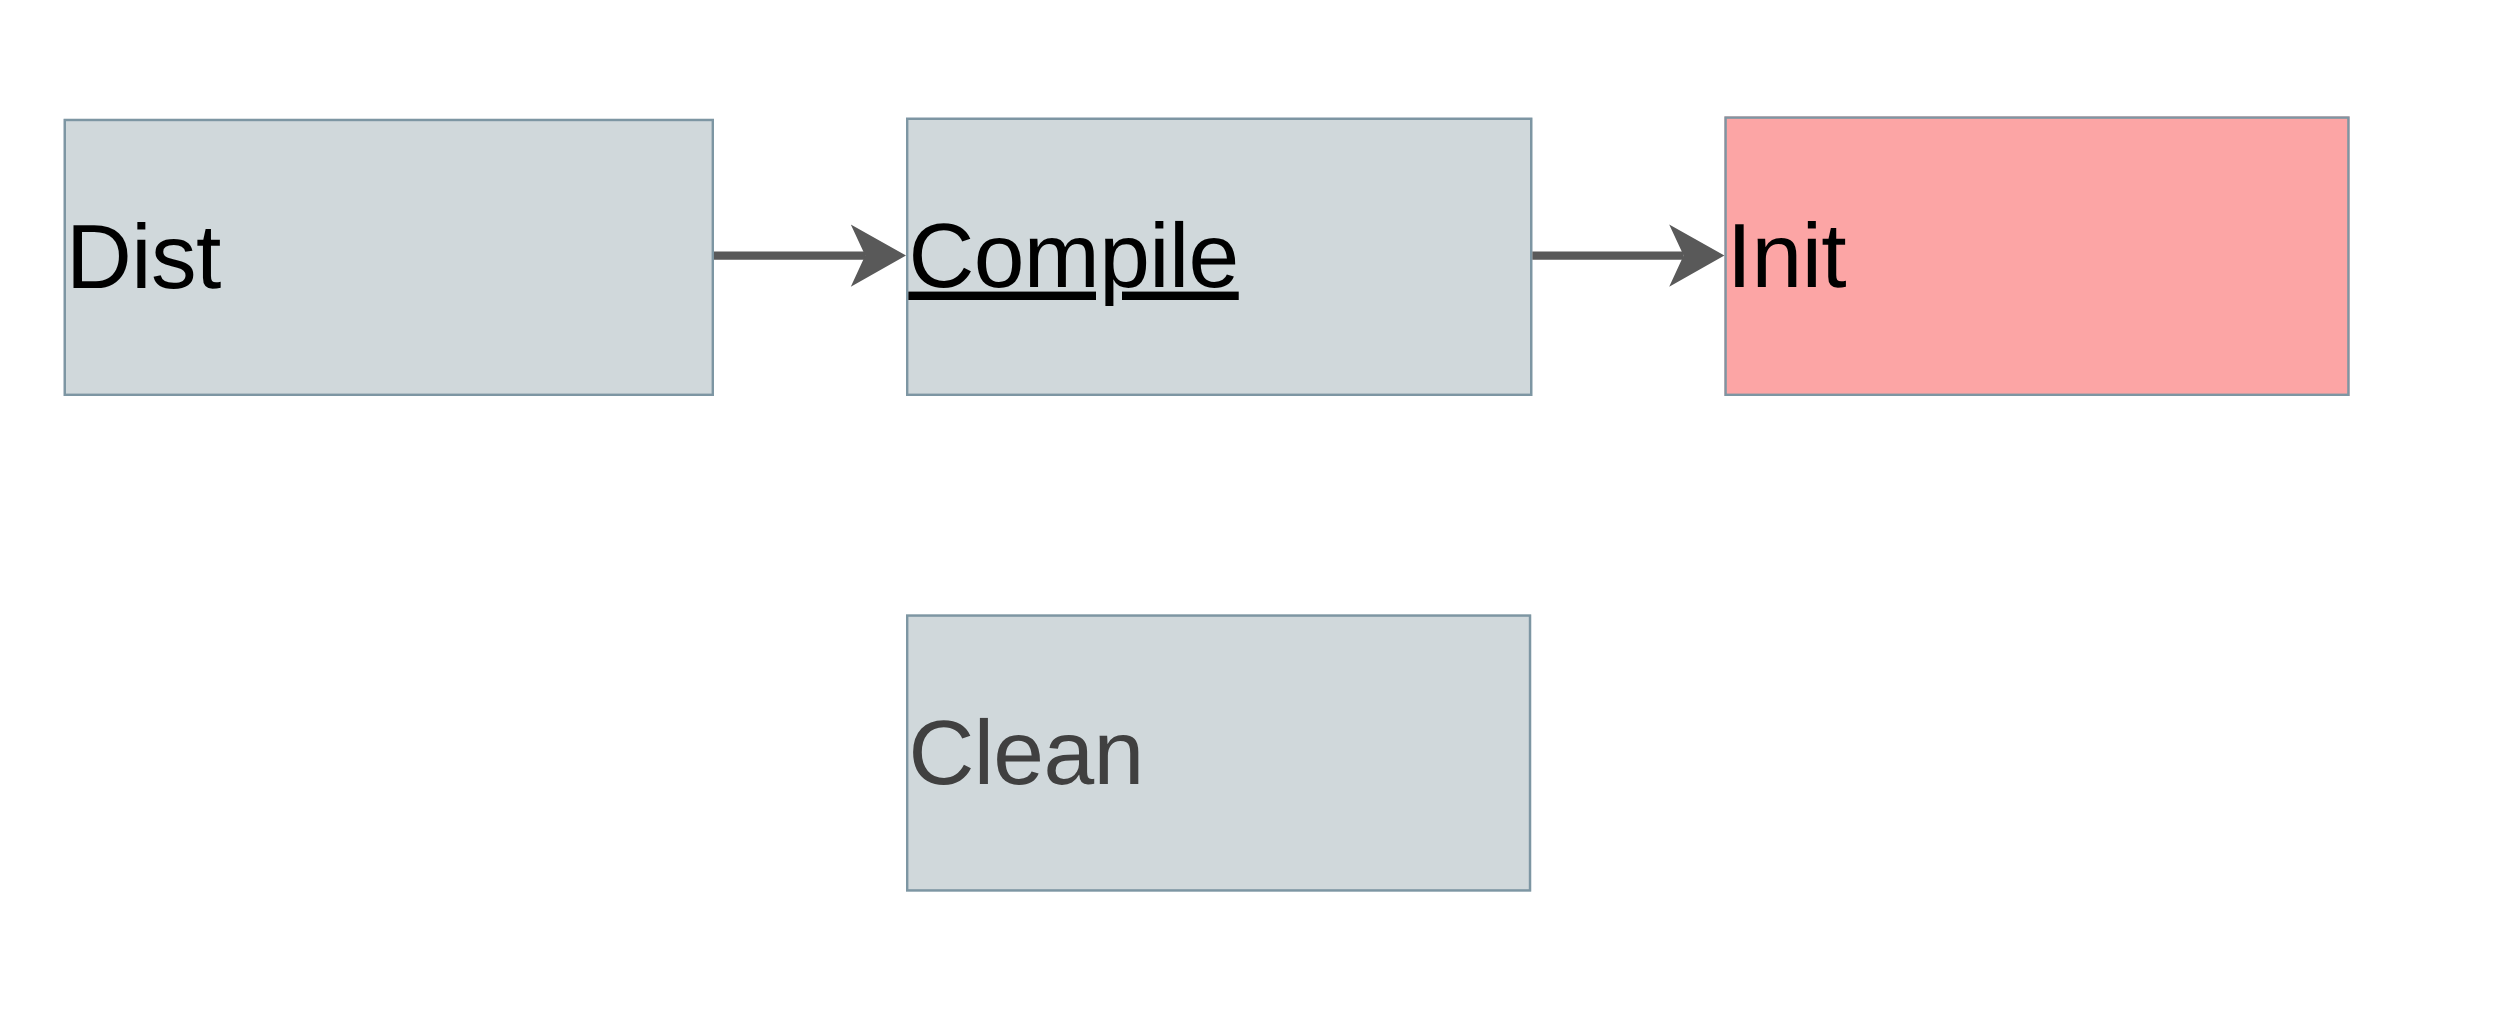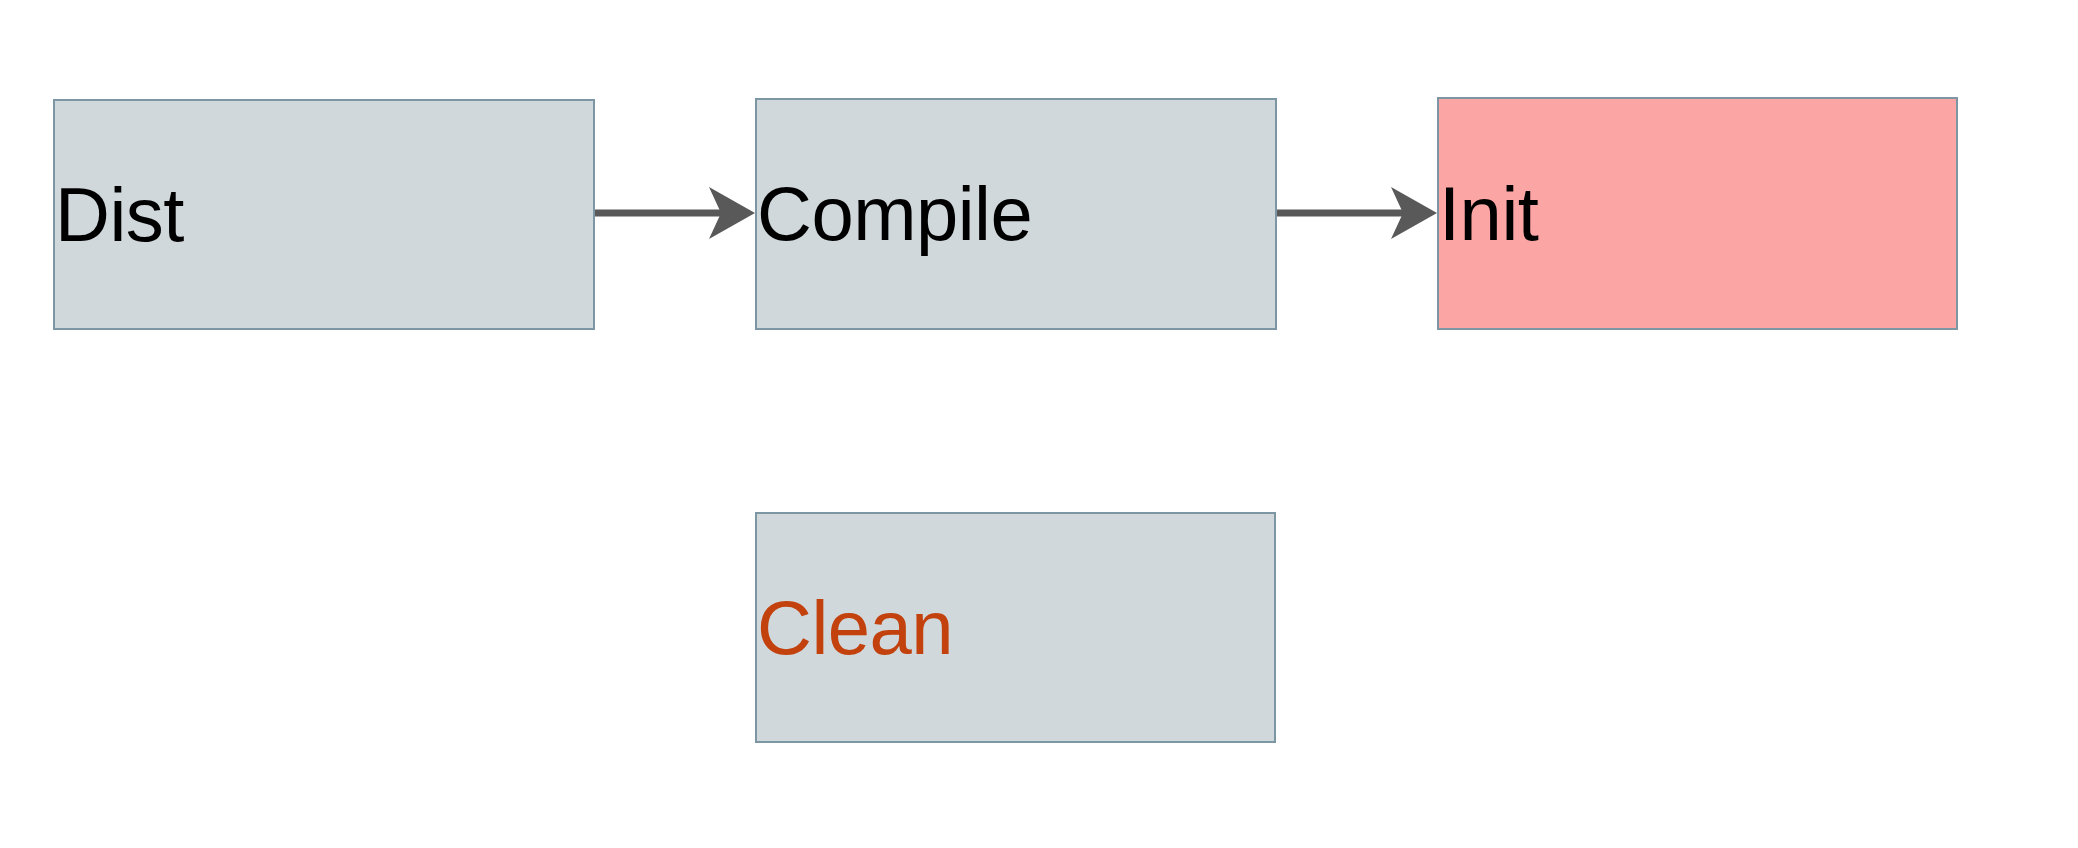--- a/index.html
+++ b/index.html
@@ -49,29 +49,29 @@
 </head>
 <body>
 
 <div id="canvas" style="width: 2078px; height: 848px; background: rgb(255, 255, 255);">
 
   <div class="node" id="node-dist" style="left: 53px; top: 99px; width: 542px; height: 231px; background: rgb(208, 216, 219); border-color: rgb(125, 150, 163); border-width: 2px;">
     <span class="node-label" style="font-size: 76px; color: rgb(0, 0, 0);">Dist</span>
   </div>
 
   <div class="node" id="node-compile" style="left: 755px; top: 98px; width: 522px; height: 232px; background: rgb(208, 216, 219); border-color: rgb(125, 150, 163); border-width: 2px;">
-    <span class="node-label" style="font-size: 76px; color: rgb(0, 0, 0);">Compile</span>
+    <span class="node-label" style="font-size: 76px; color: rgb(0, 0, 0); text-decoration: underline;">Compile</span>
   </div>
 
   <div class="node" id="node-init" style="left: 1437px; top: 97px; width: 521px; height: 233px; background: #fca5a5; border-color: rgb(125, 150, 163); border-width: 2px;">
     <span class="node-label" style="font-size: 76px; color: rgb(0, 0, 0);">Init</span>
   </div>
 
   <div class="node" id="node-clean" style="left: 755px; top: 512px; width: 521px; height: 231px; background: rgb(208, 216, 219); border-color: rgb(125, 150, 163); border-width: 2px;">
-    <span class="node-label" style="font-size: 76px; color: #c2410c;">Clean</span>
+    <span class="node-label" style="font-size: 76px; color: #404040;">Clean</span>
   </div>
 
   <div class="edge" id="edge-dist-to-compile" style="left: 595px; top: 183px; width: 160px; height: 60px;">
     <svg width="160" height="60" viewBox="0 0 160 60">
         <line x1="0" y1="30" x2="126" y2="30" stroke="#595959" stroke-width="7"></line>
         <path d="M 160 30 L 114 4 L 126 30 L 114 56 Z" fill="#595959"></path>
       </svg>
   </div>
 
   <div class="edge" id="edge-compile-to-init" style="left: 1277px; top: 183px; width: 160px; height: 60px;">

